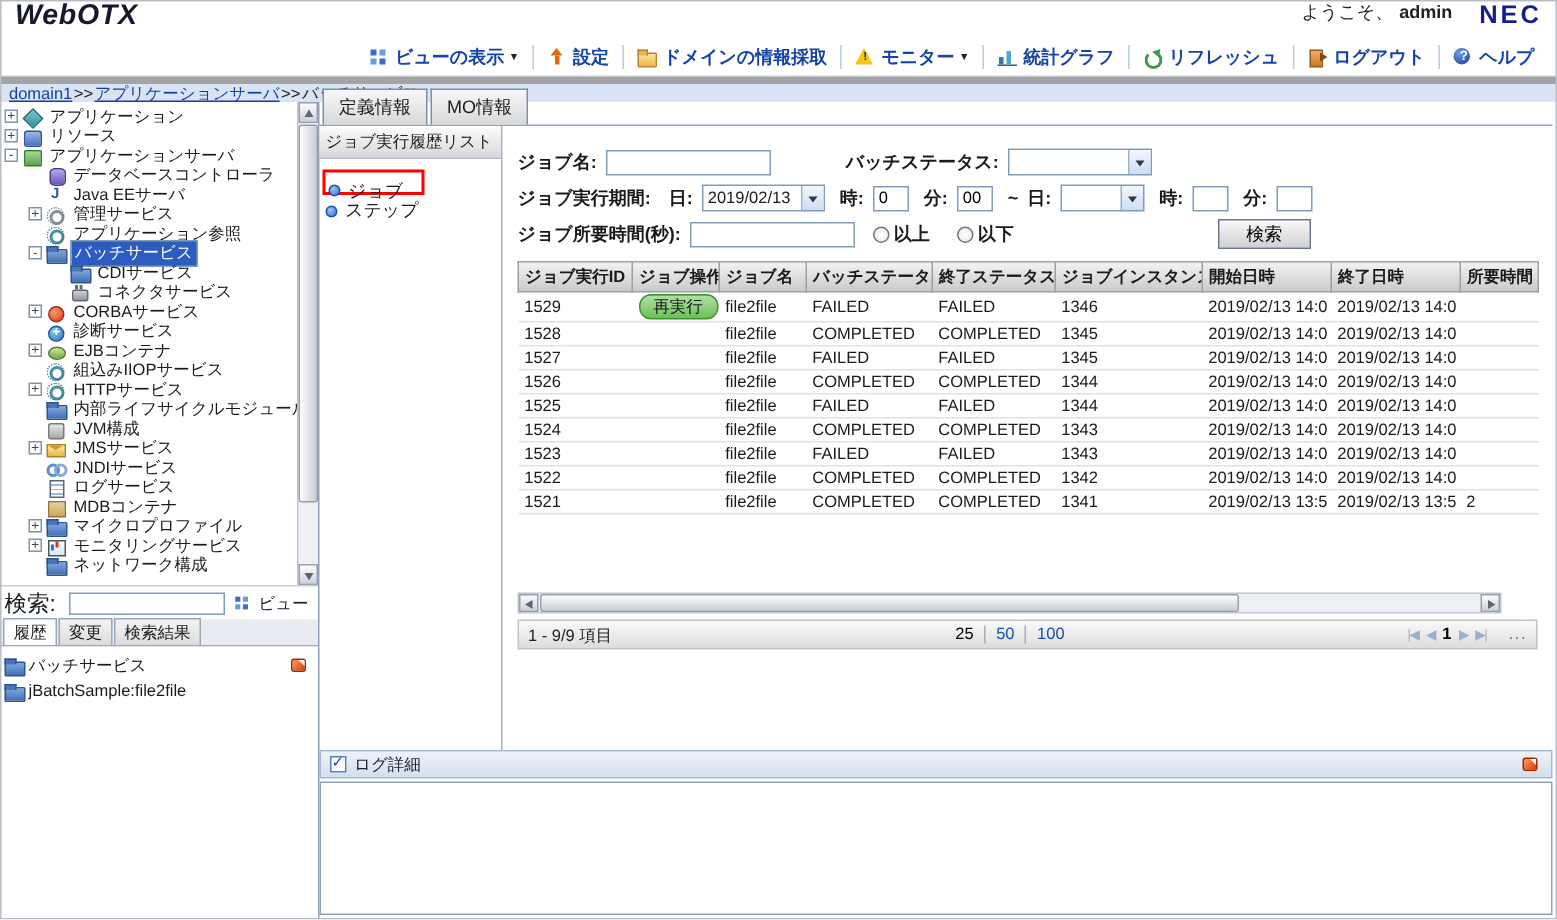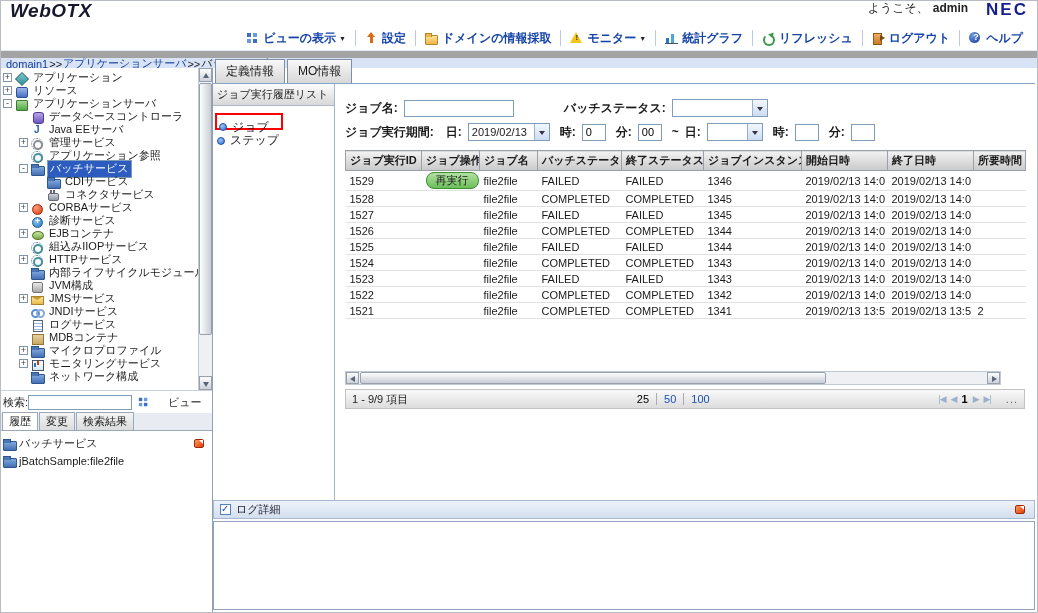--- a/index.html
+++ b/index.html
@@ -35,21 +35,21 @@
   .ic-chart::after{content:"";position:absolute;left:6px;bottom:0;width:3px;height:9px;background:#4aa8d8}
   .ic-refresh::before{content:"";position:absolute;left:1px;top:2px;width:8px;height:8px;border:2px solid #3a9a4a;border-top-color:transparent;border-radius:50%}
   .ic-refresh::after{content:"";position:absolute;left:7px;top:0;border-left:3px solid transparent;border-right:3px solid transparent;border-bottom:5px solid #3a9a4a;transform:rotate(40deg)}
   .ic-logout::before{content:"";position:absolute;left:1px;top:1px;width:7px;height:10px;background:linear-gradient(#f0b06a,#c87820);border:1px solid #96581a}
   .ic-logout::after{content:"";position:absolute;left:8px;top:3px;border-top:3px solid transparent;border-bottom:3px solid transparent;border-left:5px solid #7a4a10}
   .ic-help::before{content:"";position:absolute;left:0;top:0;width:11px;height:11px;background:radial-gradient(circle at 35% 30%,#6a9ae0,#1a3a9a);border-radius:50%}
   .ic-help::after{content:"?";position:absolute;left:4px;top:0;font-size:9px;font-weight:bold;color:#fff}
   .ic.sm{transform:scale(.85)}
 
   
-  .bc{height:17px;background:#d8e4f6;border-top:7px solid #a3a3a3;font-size:11px;padding:1px 6px 0;display:flex;align-items:center}
+  .bc{height:17px;background:#d8e4f6;border-top:5px solid #a3a3a3;font-size:11px;padding:1px 6px 0;display:flex;align-items:center}
   .bc a{color:#1540a0;text-decoration:underline;cursor:pointer}
   .bsep{color:#222;margin:0 1px}
   .bcur{color:#222}
 
   
   .content{flex:1;display:flex;min-height:0}
 
   
   .side{width:213px;border-right:1px solid #8fa0b8;display:flex;flex-direction:column;background:#fff}
   .treebox{height:322px;position:relative;overflow:hidden}
@@ -93,23 +93,23 @@
   
   .vsb{position:absolute;right:0;top:0;bottom:0;width:14px;background:#eef0f4;border-left:1px solid #c0c8d4}
   .sb-up,.sb-dn{position:absolute;left:0;width:13px;height:14px;background:linear-gradient(#fdfdfd,#cdd2da);border:1px solid #98a0ac}
   .sb-up{top:0}.sb-dn{bottom:0}
   .sb-up::after{content:"";position:absolute;left:3px;top:4px;border-left:3px solid transparent;border-right:3px solid transparent;border-bottom:5px solid #5a6678}
   .sb-dn::after{content:"";position:absolute;left:3px;top:5px;border-left:3px solid transparent;border-right:3px solid transparent;border-top:5px solid #5a6678}
   .sb-thumb{position:absolute;left:0;top:15px;width:13px;height:252px;background:linear-gradient(90deg,#fdfdfd,#c8cdd6);border:1px solid #98a0ac;border-radius:2px}
 
   
   .srch{display:flex;align-items:center;height:23px;padding:0 3px;border-top:1px solid #c8d0dc}
-  .slab{font-size:11px;margin-right:0;flex:none}
+  .slab{font-size:15px;margin-right:9px;flex:none}
   .sin{width:104px;height:15px;border:1px solid #7f9db9;font-size:11px;font-family:inherit;padding:0 2px}
-  .vbtn{display:flex;align-items:center;margin-left:5px;font-size:11px;gap:14px;cursor:pointer;color:#223}
+  .vbtn{display:flex;align-items:center;margin-left:5px;font-size:11px;gap:0;cursor:pointer;color:#223}
   .stabs{display:flex;padding:2px 2px 0;border-bottom:1px solid #9aa8bc;background:#e8ecf2;height:18px;align-items:flex-end}
   .stab{font-size:11px;padding:1px 6px;border:1px solid #9aa8bc;border-bottom:none;background:linear-gradient(#f4f4f4,#dcdcdc);margin-right:1px;cursor:pointer}
   .stab.on{background:#fff}
   .hist{flex:1;padding:4px 3px;background:#fff}
   .hitem{display:flex;align-items:center;height:17px;font-size:11px;cursor:pointer}
   .hbadge{width:12px;height:11px;position:relative;display:none;margin-left:auto;margin-right:4px;cursor:pointer}
   .hbadge.on{display:inline-block}
   .hbadge::before{content:"";position:absolute;inset:1px;background:linear-gradient(135deg,#ff9a5a,#e03c0a);border:1px solid #a02a08;border-radius:2px}
   .hbadge::after{content:"";position:absolute;right:2px;top:2px;border-top:4px solid #fff;border-left:4px solid transparent}
 
@@ -476,20 +476,29 @@
             <span class="flab">日:</span>
             <span class="sel wdate2">
                 <span class="selv"></span>
                 <span class="dd"></span>
               </span>
             <span class="flab ml10">時:</span>
             <input class="fin w24" value="" style="">
             <span class="flab ml10">分:</span>
             <input class="fin w24" value="" style="">
           </div>
+          <div class="frow">
+            <span class="flab">ジョブ所要時間(秒):</span>
+            <input class="fin w110" value="" style="">
+            <span class="radio"></span>
+            <span class="flab">以上</span>
+            <span class="radio"></span>
+            <span class="flab">以下</span>
+            <button class="sbtn">検索</button>
+          </div>
 
           <table class="grid">
             <colgroup>
               <col style="width:76px">
                 <col style="width:58px">
                 <col style="width:58px">
                 <col style="width:84px">
                 <col style="width:82px">
                 <col style="width:98px">
                 <col style="width:86px">

